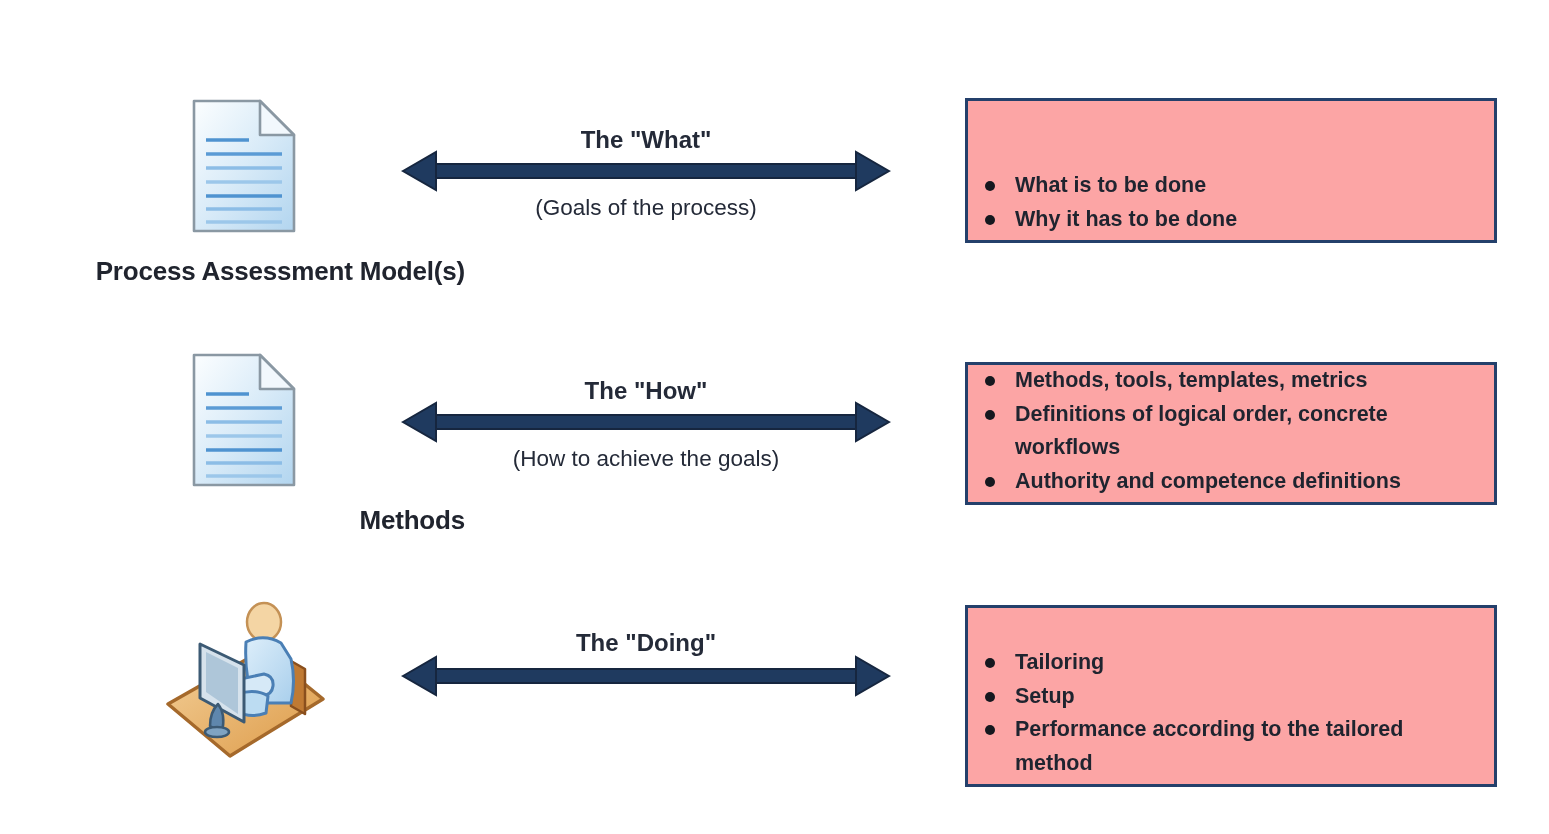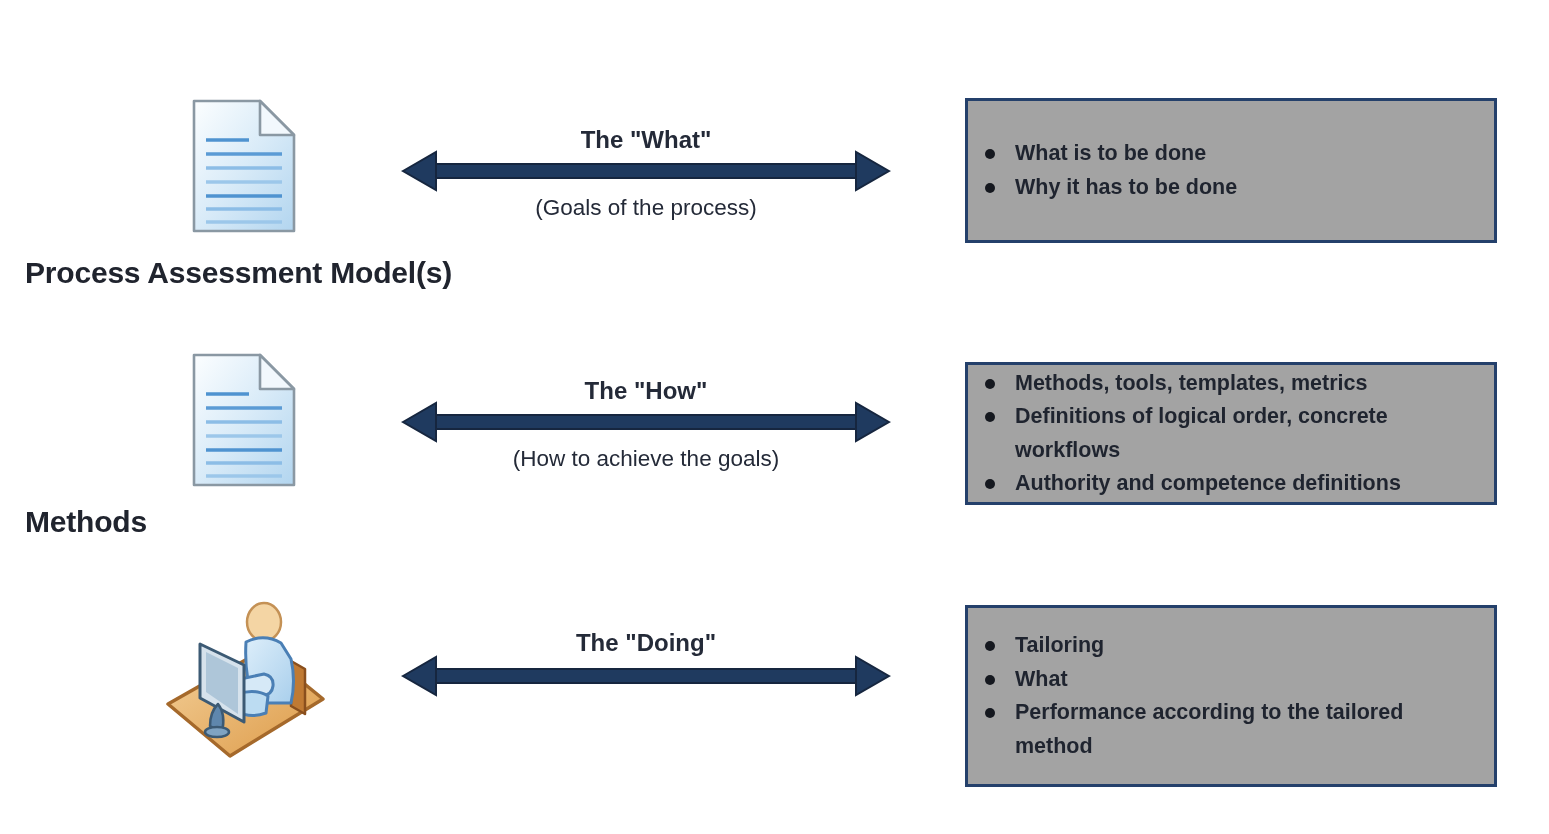--- a/index.html
+++ b/index.html
@@ -6,22 +6,22 @@
   .canvas{
     position:relative;width:1549px;height:834px;background:#ffffff;overflow:hidden;
     font-family:"Liberation Sans","DejaVu Sans",sans-serif;color:#20242e;
   }
   
   .icon-wrap{position:absolute;}
   .doc1{left:187px;top:98px;width:113px;height:137px;}
   .doc2{left:187px;top:352px;width:113px;height:137px;}
   .person3{left:160px;top:586px;width:170px;height:178px;}
   .icon-label{
-    position:absolute;left:25px;width:440px;text-align:left;
-    font-size:30px;font-weight:bold;letter-spacing:-0.2px;color:#20242e;
+    position:absolute;left:25px;width:440px;text-align:right;
+    font-size:26px;font-weight:bold;letter-spacing:-0.2px;color:#20242e;
   }
   .lbl1{top:256px;}
   .lbl2{top:505px;}
   .lbl3{top:771px;}
   
   .arrow-group{position:absolute;left:400px;width:492px;text-align:center;}
   .arrow-title{font-size:24px;font-weight:bold;color:#242a38;}
   .t1{top:126px;}
   .t2{top:377px;}
   .t3{top:629px;}
@@ -29,23 +29,23 @@
   .a1{top:149px;}
   .a2{top:400px;}
   .a3{top:654px;}
   .arrow-sub{font-size:22.5px;font-weight:normal;color:#242a38;line-height:31px;}
   .s1{top:192px;}
   .s2{top:443px;}
   .s3{top:699px;}
   .s3 .sub-inner{width:460px;margin:0 auto;}
   
   .bullet-box{
-    position:absolute;left:965px;width:532px;background:#a3a3a3;
+    position:absolute;left:965px;width:532px;background:#fca5a5;
     border:3px solid #24406b;box-sizing:border-box;
-    display:flex;align-items:center;
+    display:flex;align-items:flex-end;
   }
   .b1{top:98px;height:145px;}
   .b2{top:362px;height:143px;}
   .b3{top:605px;height:182px;}
   .bullet-list{list-style:none;margin:0;padding:4px 10px 4px 0;width:100%;}
   .bullet-list li{
     position:relative;padding-left:47px;font-size:21.5px;font-weight:bold;
     line-height:33.5px;color:#1f242f;
   }
   .bullet-list li::before{
@@ -179,18 +179,18 @@
         <rect x="27" y="15" width="438" height="14"></rect>
         <polygon points="3,22 36,3 36,41"></polygon>
         <polygon points="489,22 456,3 456,41"></polygon>
       </g>
     </svg>
   </div>
 
   <div class="bullet-box b3">
     <ul class="bullet-list">
       <li>Tailoring</li>
-      <li>What</li>
+      <li>Setup</li>
       <li>Performance according to the tailored method</li>
     </ul>
   </div>
 
 </div>
 
 </body></html>

